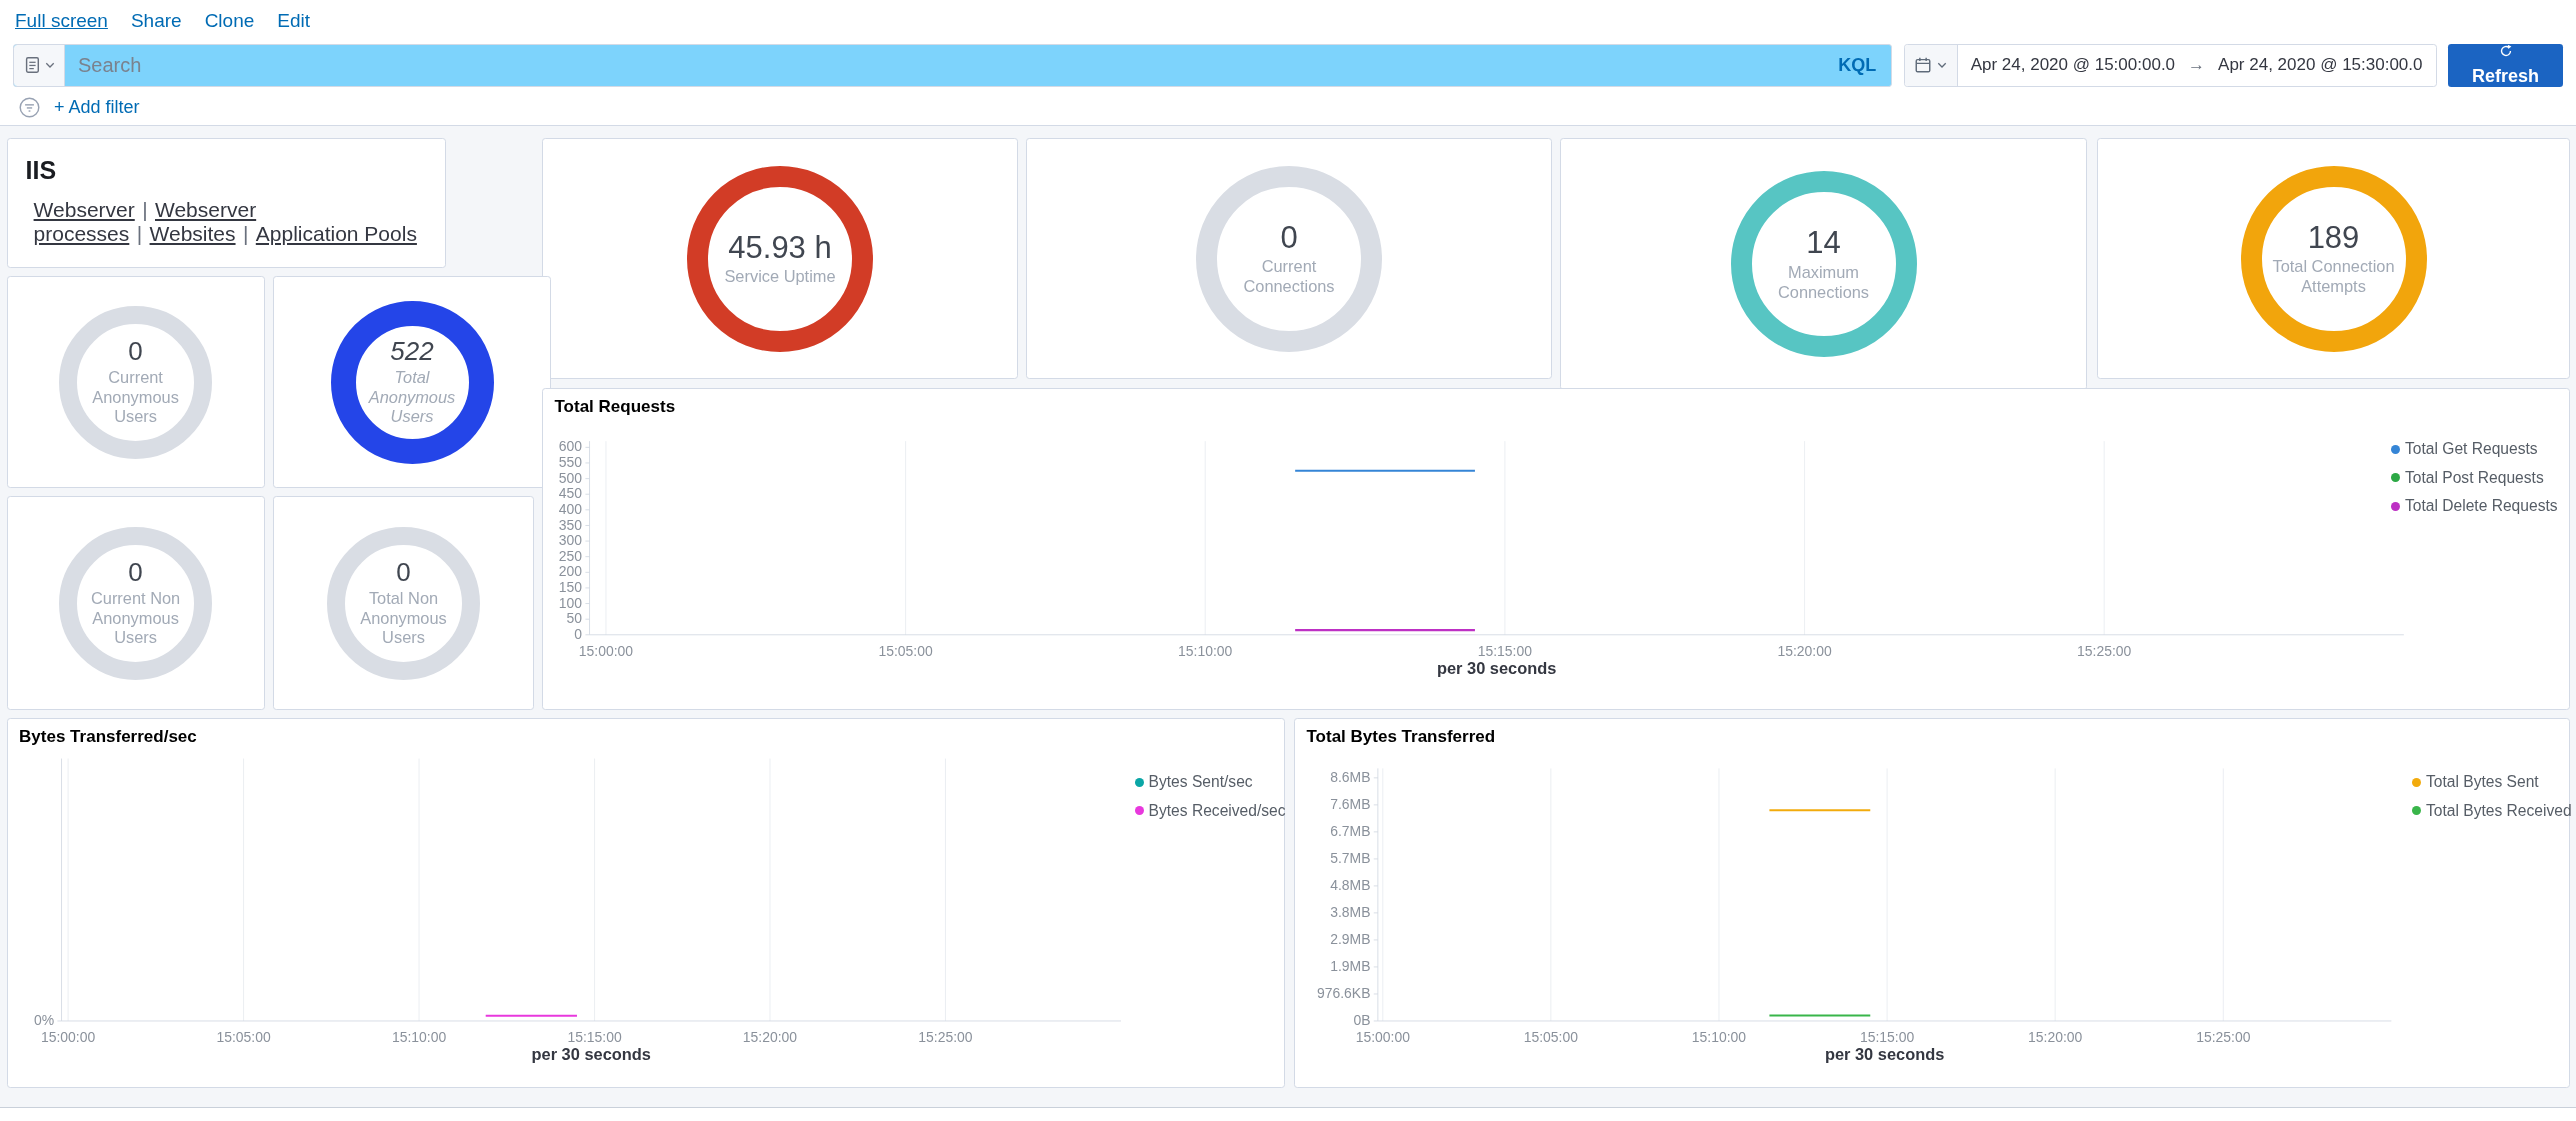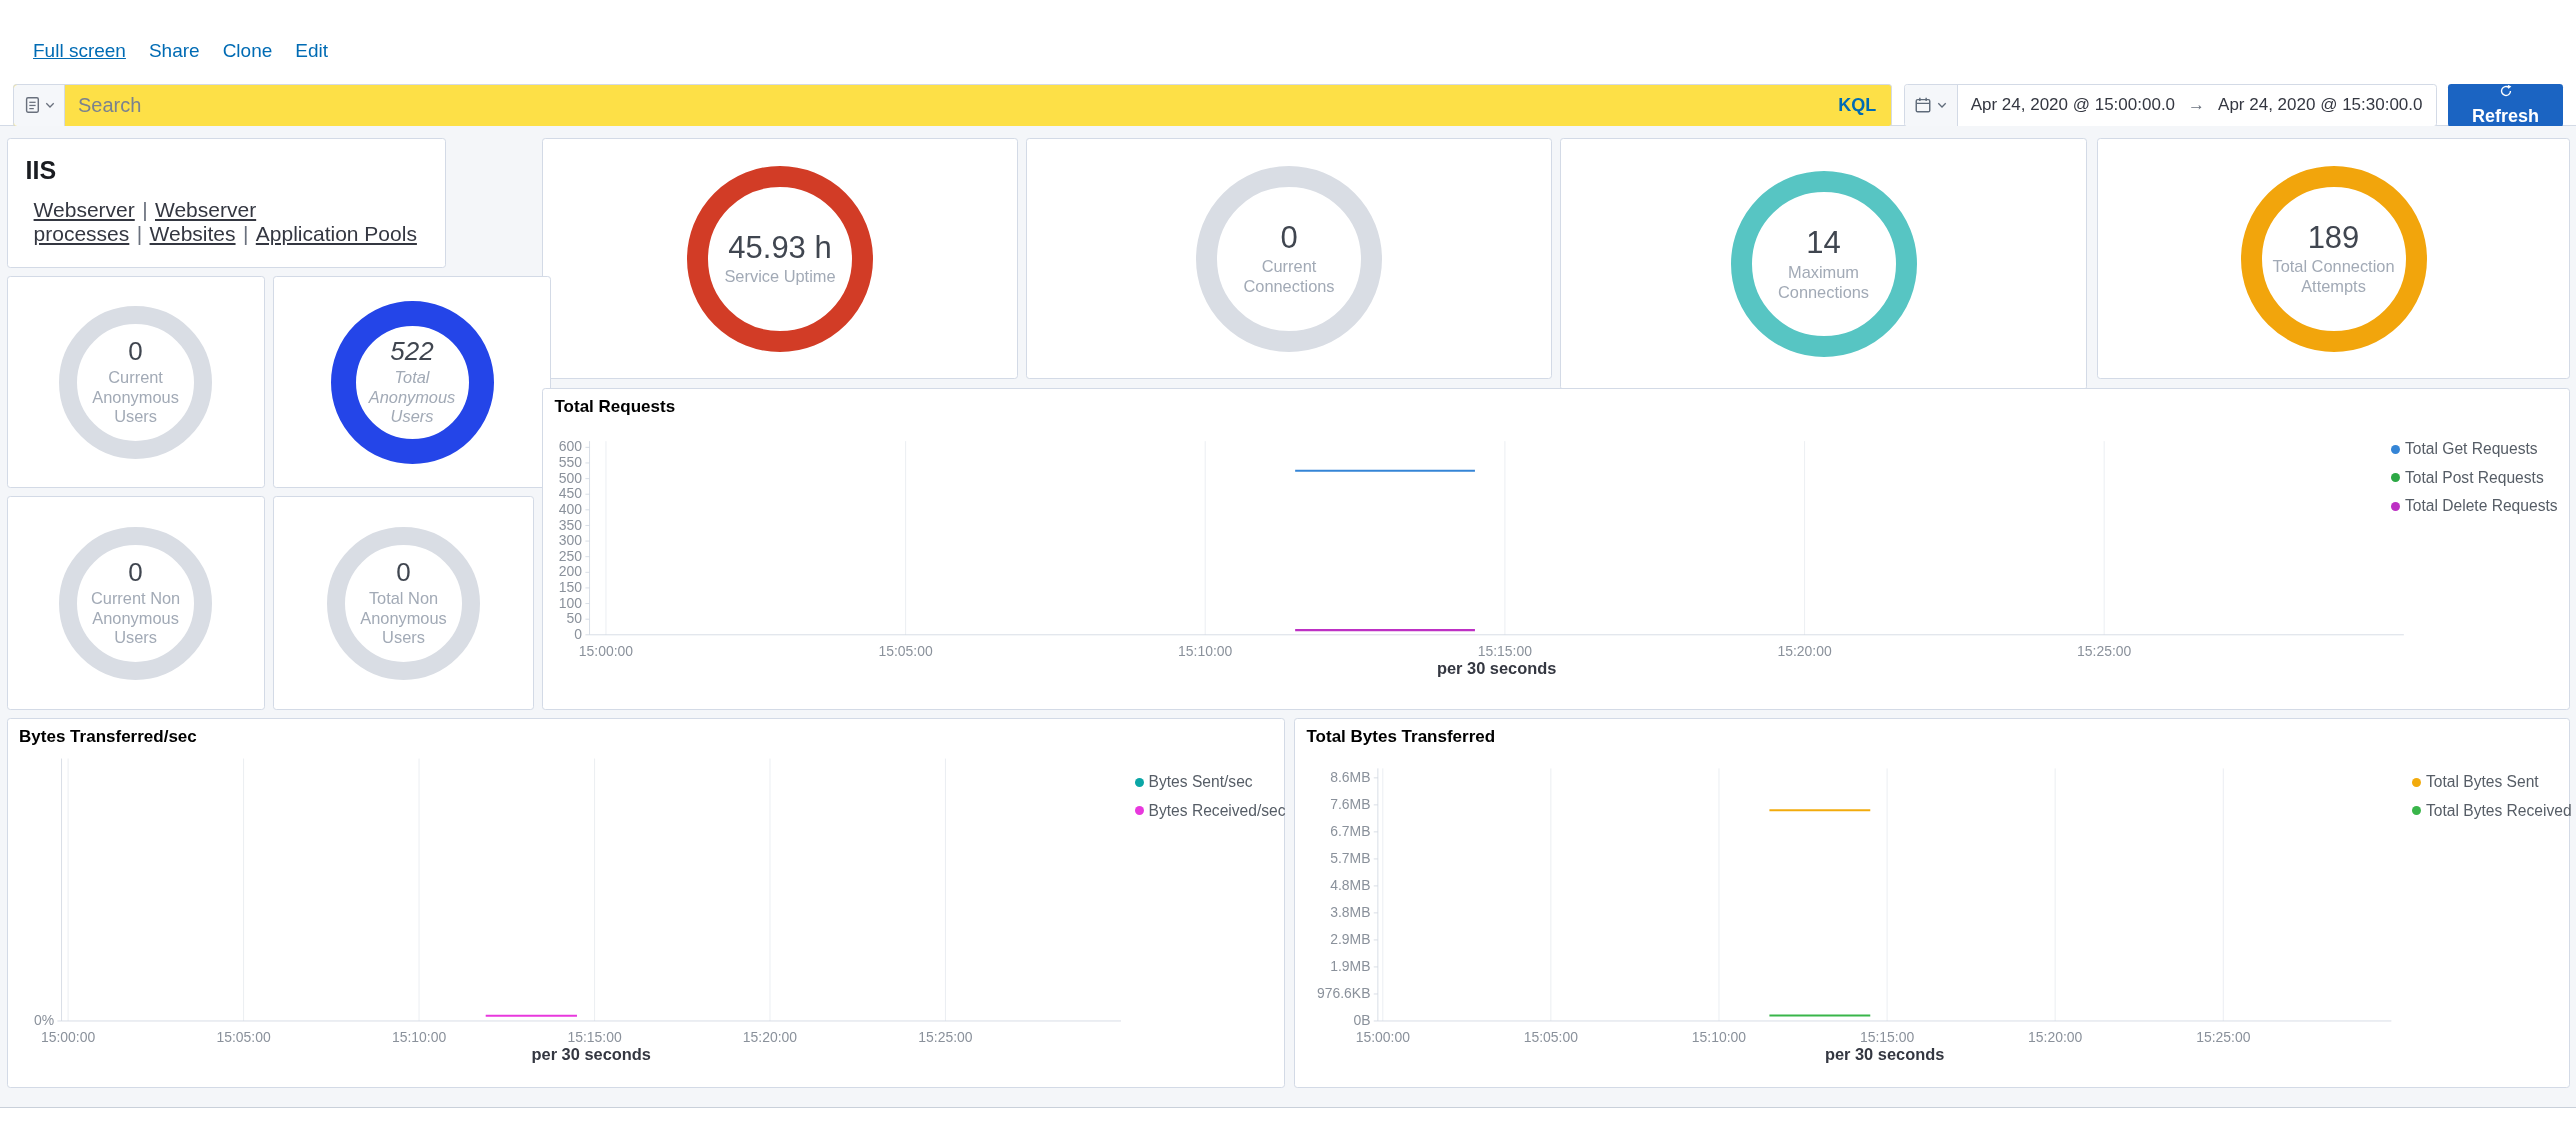--- a/index.html
+++ b/index.html
@@ -4,26 +4,26 @@
 <style>
   * { box-sizing: border-box; margin: 0; padding: 0; }
   html,body { width:2576px; height:1122px; }
   body {
     font-family: "Liberation Sans", sans-serif;
     background:#ffffff; position:relative; overflow:hidden; color:#343741;
   }
 
   
   .chrome { position:absolute; top:0; left:0; right:0; height:126px; background:#fff; border-bottom:0.8px solid #d3dae6; }
-  .nav-row { height:41px; display:flex; align-items:flex-start; padding:0 33px; gap:23px;margin-top:40px; }
+  .nav-row { height:41px; display:flex; align-items:center; padding:0 15px; gap:23px; }
   .nav-link { color:#006bb4; font-size:19px; cursor:pointer; text-decoration:none; }
   .nav-link.underlined { text-decoration:underline; }
 
   .query-row { height:48px; display:flex; align-items:center; padding:0 13px; gap:11.5px; }
-  .query-bar { flex:1; display:flex; align-items:stretch; height:43px; border:0.8px solid #d3dae6; border-radius:3.3px; background:#fde047; }
+  .query-bar { flex:1; display:flex; align-items:stretch; height:43px; border:0.8px solid #d3dae6; border-radius:3.3px; background:#7dd3fc; }
   .addon-btn { width:51px; display:flex; align-items:center; justify-content:center; gap:3.3px; background:#f5f7fa; border-right:0.8px solid #d3dae6; border-radius:3.3px 0 0 3.3px; cursor:pointer; }
   .search-input { flex:1; border:none; outline:none; font-size:20px; padding:0 13px; font-family:"Liberation Sans",sans-serif; color:#343741; background:transparent; }
   .search-input::placeholder { color:#7a828e; }
   .kql-btn { display:flex; align-items:center; padding:0 15px; color:#006bb4; font-size:18px; font-weight:600; cursor:pointer; }
 
   .datepicker { display:flex; align-items:stretch; height:43px; border:0.8px solid #d3dae6; border-radius:3.3px; background:#fff; }
   .cal-btn { width:53px; display:flex; align-items:center; justify-content:center; gap:3.3px; background:#f5f7fa; border-right:0.8px solid #d3dae6; border-radius:3.3px 0 0 3.3px; cursor:pointer; }
   .date-text { display:flex; align-items:center; padding:0 13px; font-size:17px; color:#343741; cursor:pointer; white-space:nowrap; }
   .date-arrow { display:flex; align-items:center; color:#69707d; font-size:17px; }
 

